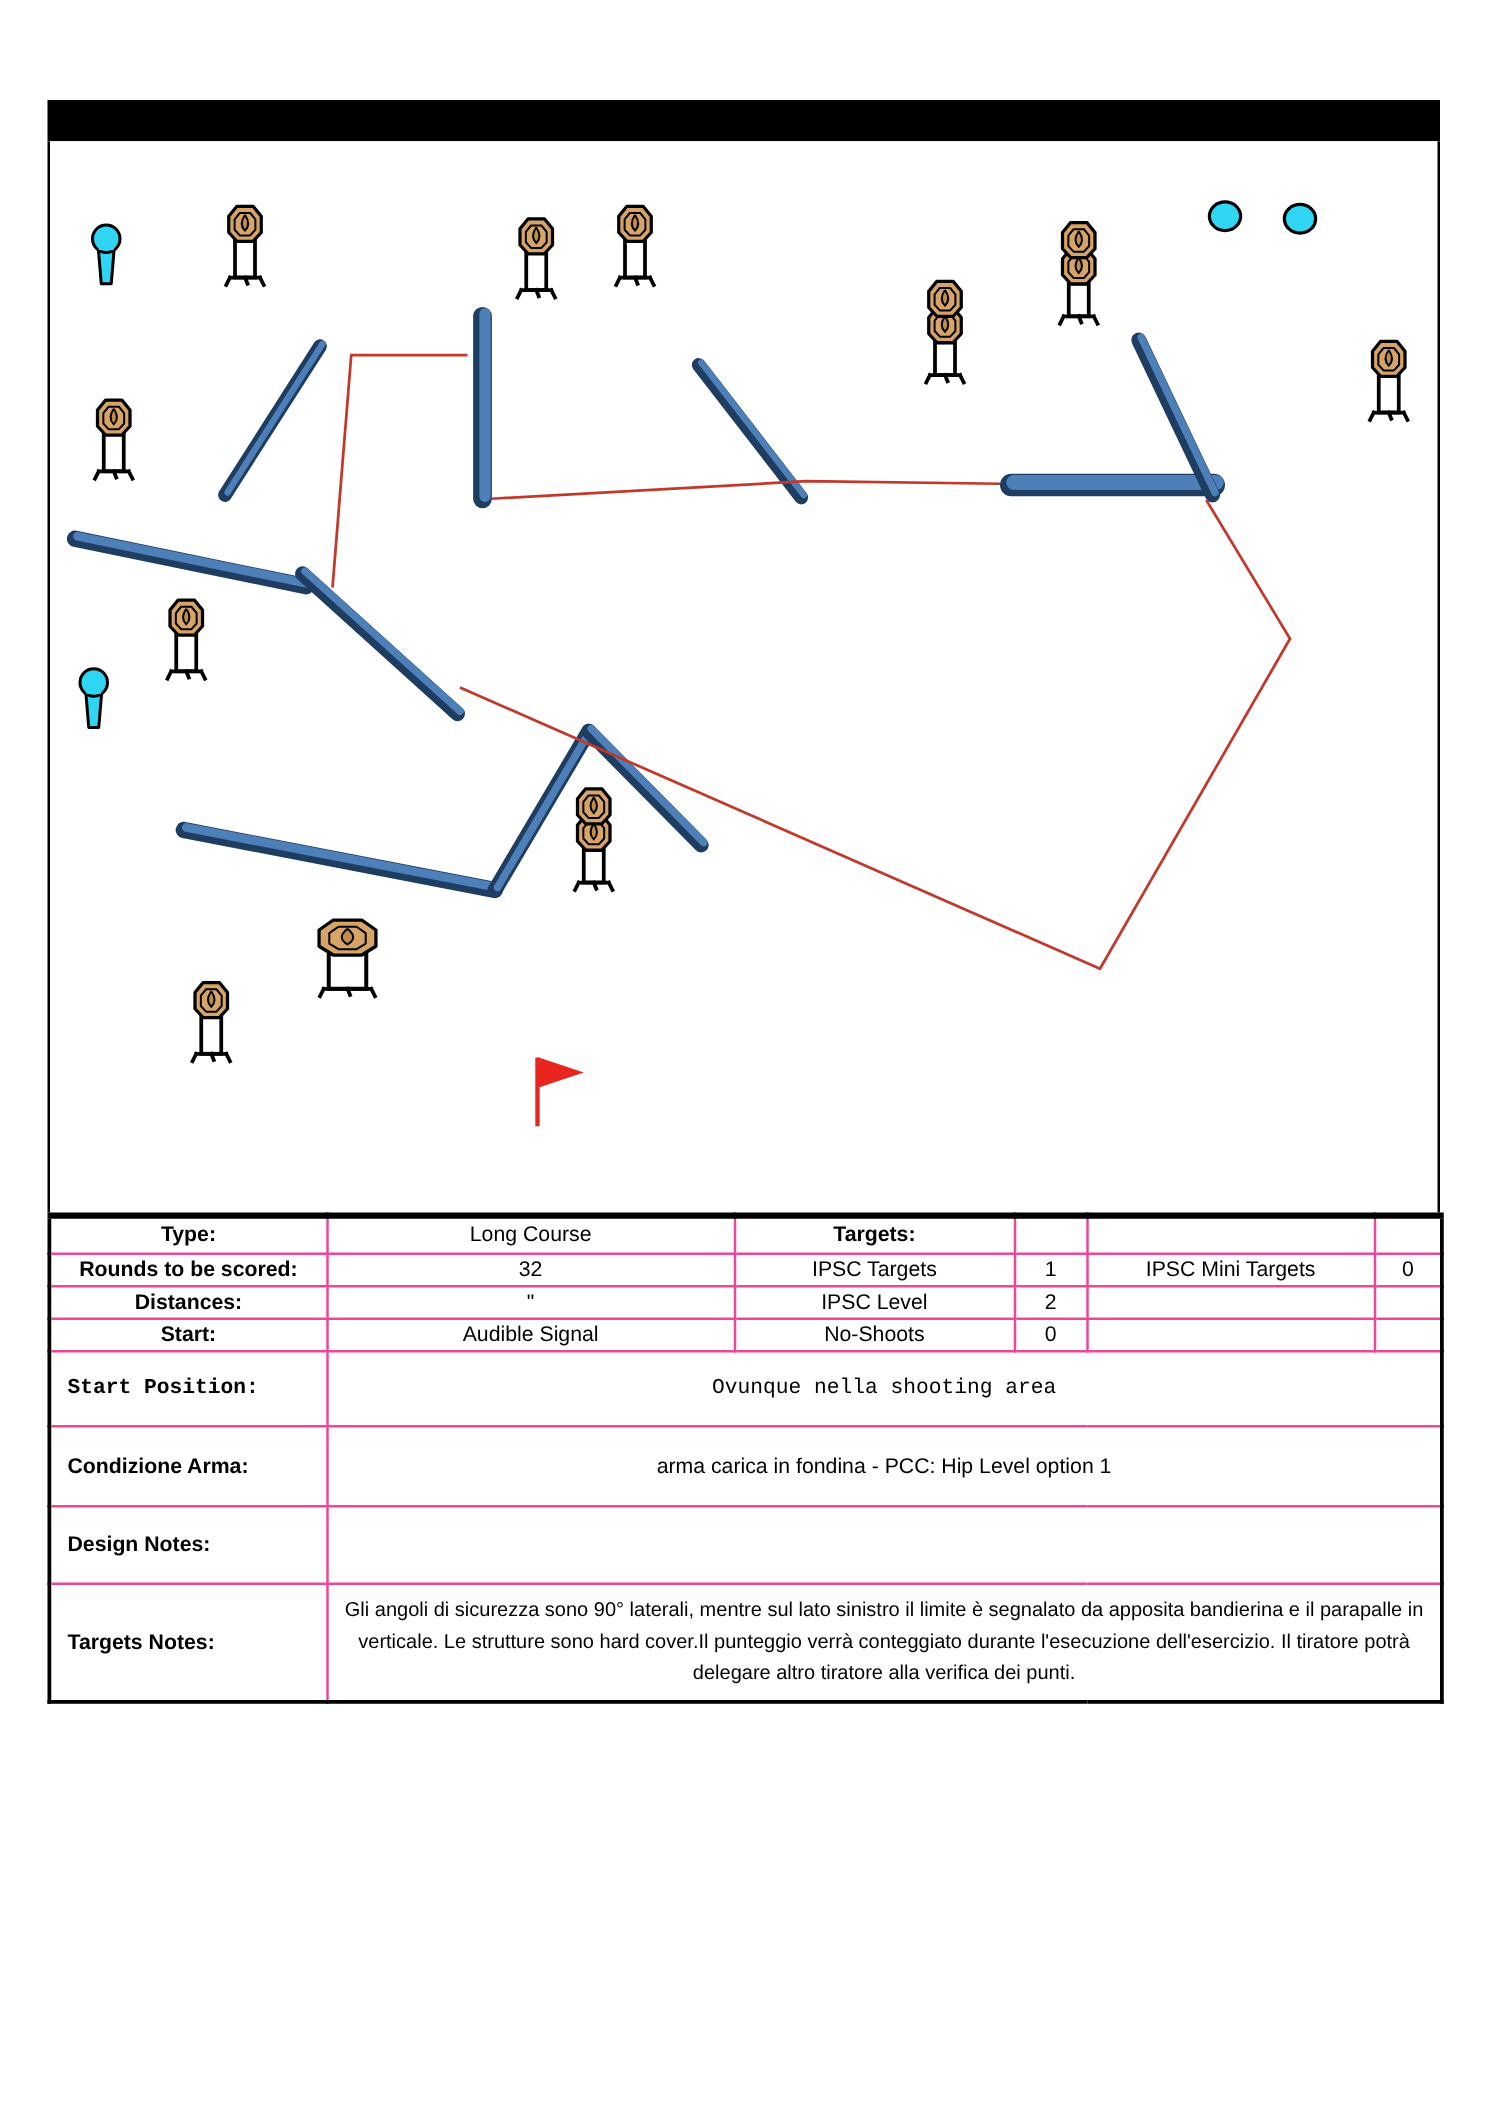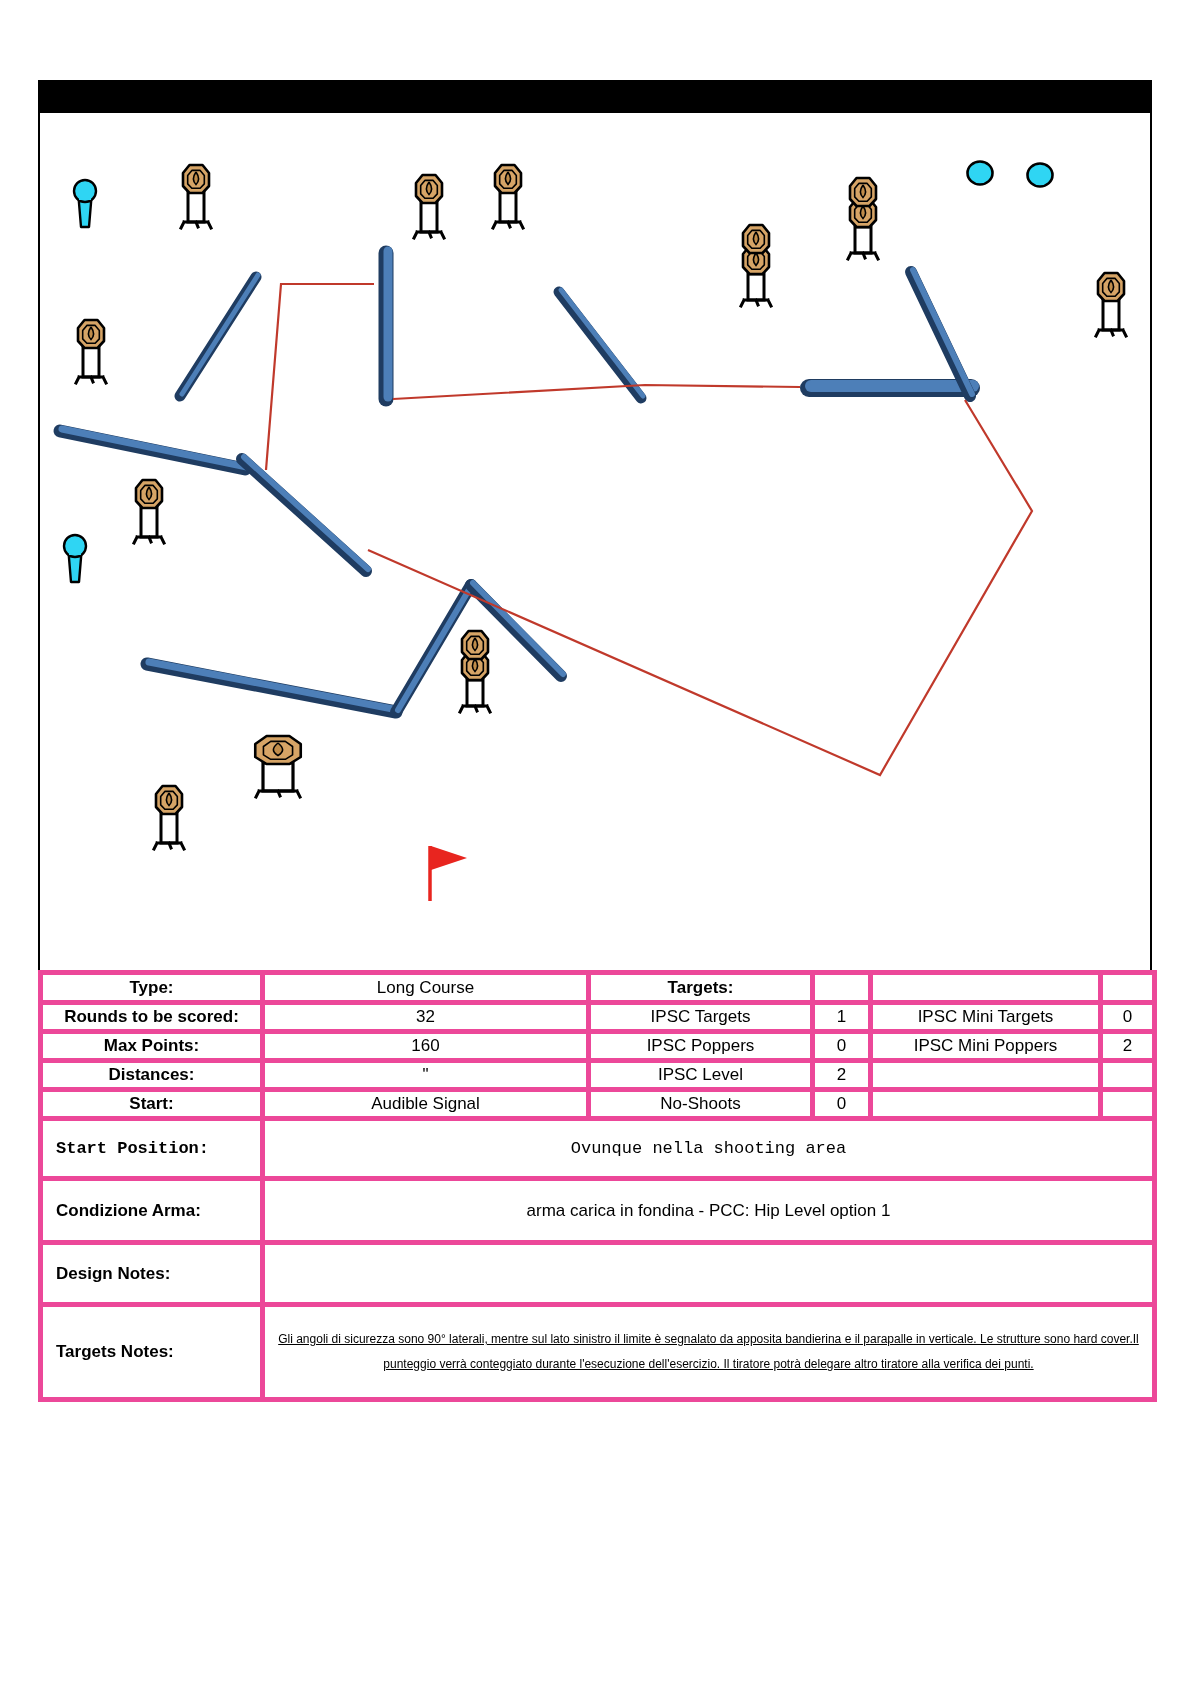--- a/index.html
+++ b/index.html
@@ -5,26 +5,26 @@
   html,body{margin:0;padding:0;background:#fff;}
   .page{position:relative;width:1190px;height:1684px;background:#fff;
         font-family:"Liberation Sans",sans-serif;color:#000;overflow:hidden;}
   .diagram{position:absolute;left:38px;top:80px;width:1114px;height:890px;}
   .diagram-header-bar{position:absolute;left:0;top:0;width:1114px;height:33px;background:#000;}
   .diagram-canvas-wrap{position:absolute;left:0;top:33px;width:1114px;height:857px;
         border-left:2px solid #000;border-right:2px solid #000;box-sizing:border-box;background:#fff;}
   .diagram-canvas-wrap svg{display:block;width:100%;height:100%;}
   #info-table{position:absolute;left:38px;top:970px;width:1114px;border-collapse:collapse;
         table-layout:fixed;font-size:17px;}
-  #info-table td{border:5px solid #ec4899;text-align:center;vertical-align:middle;
+  #info-table td{border:2px solid #ec4899;text-align:center;vertical-align:middle;
         padding:2px 6px;overflow:hidden;}
   #info-table{border:3px solid #000;border-top:5px solid #000;}
   #info-table td.lbl{font-weight:bold;}
   #info-table td.detail-lbl{font-weight:bold;text-align:left;padding-left:13px;}
-  #info-table td.briefing{font-size:12px;line-height:25px;padding:4px 10px;text-decoration:underline;}
+  #info-table td.briefing{font-size:16px;line-height:25px;padding:4px 10px;}
 </style>
 </head>
 <body>
 
 <div class="page">
   <div class="diagram">
     <div class="diagram-header-bar"></div>
     <div class="diagram-canvas-wrap">
       <svg id="stage-svg" viewBox="0 0 1110 857">
           <g>
@@ -195,28 +195,20 @@
         </tr>
         <tr style="height: 26px;">
           <td class="lbl">Rounds to be scored:</td>
           <td>32</td>
           <td>IPSC Targets</td>
           <td>1</td>
           <td>IPSC Mini Targets</td>
           <td>0</td>
         </tr>
         <tr style="height: 24px;">
-          <td class="lbl">Max Points:</td>
-          <td>160</td>
-          <td>IPSC Poppers</td>
-          <td>0</td>
-          <td>IPSC Mini Poppers</td>
-          <td>2</td>
-        </tr>
-        <tr style="height: 24px;">
           <td class="lbl">Distances:</td>
           <td>"</td>
           <td>IPSC Level</td>
           <td>2</td>
           <td></td>
           <td></td>
         </tr>
         <tr style="height: 24px;">
           <td class="lbl">Start:</td>
           <td>Audible Signal</td>

